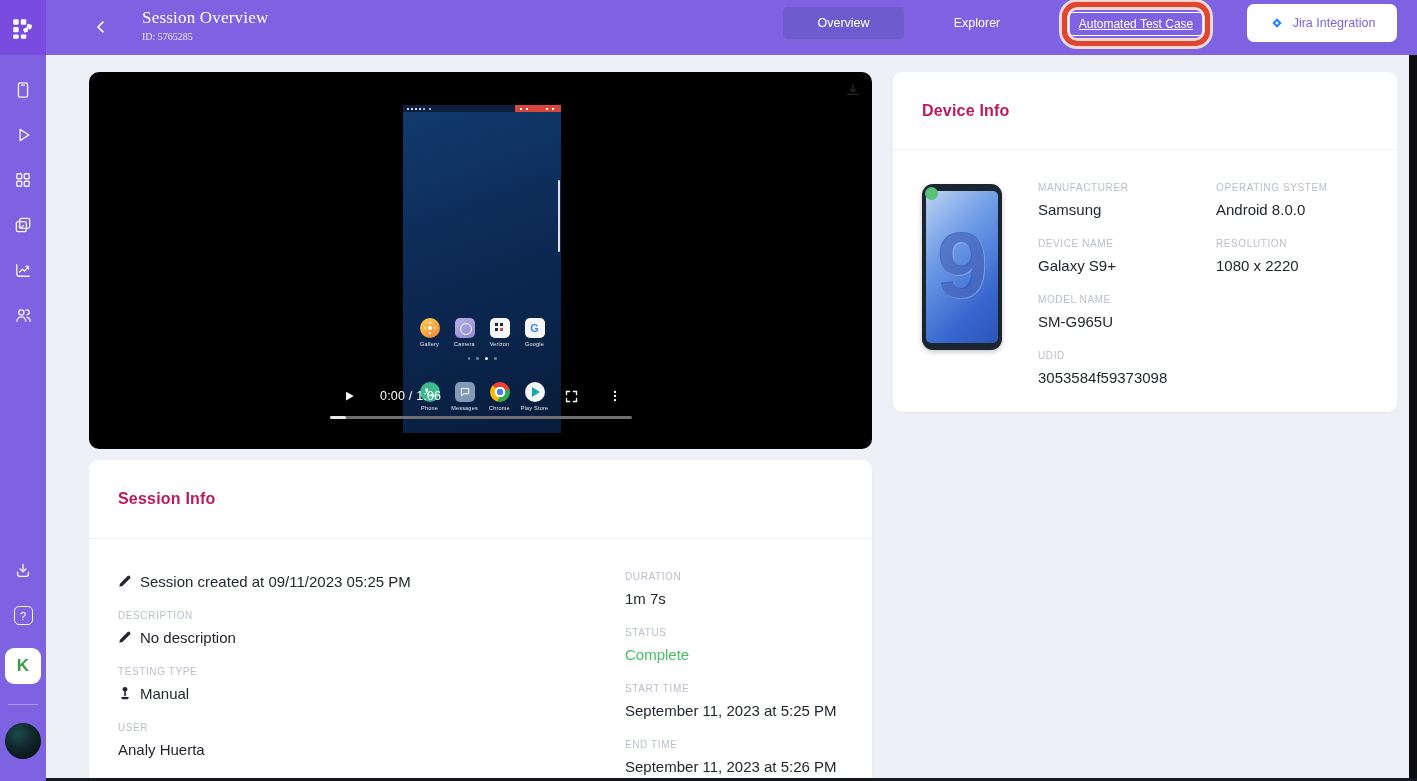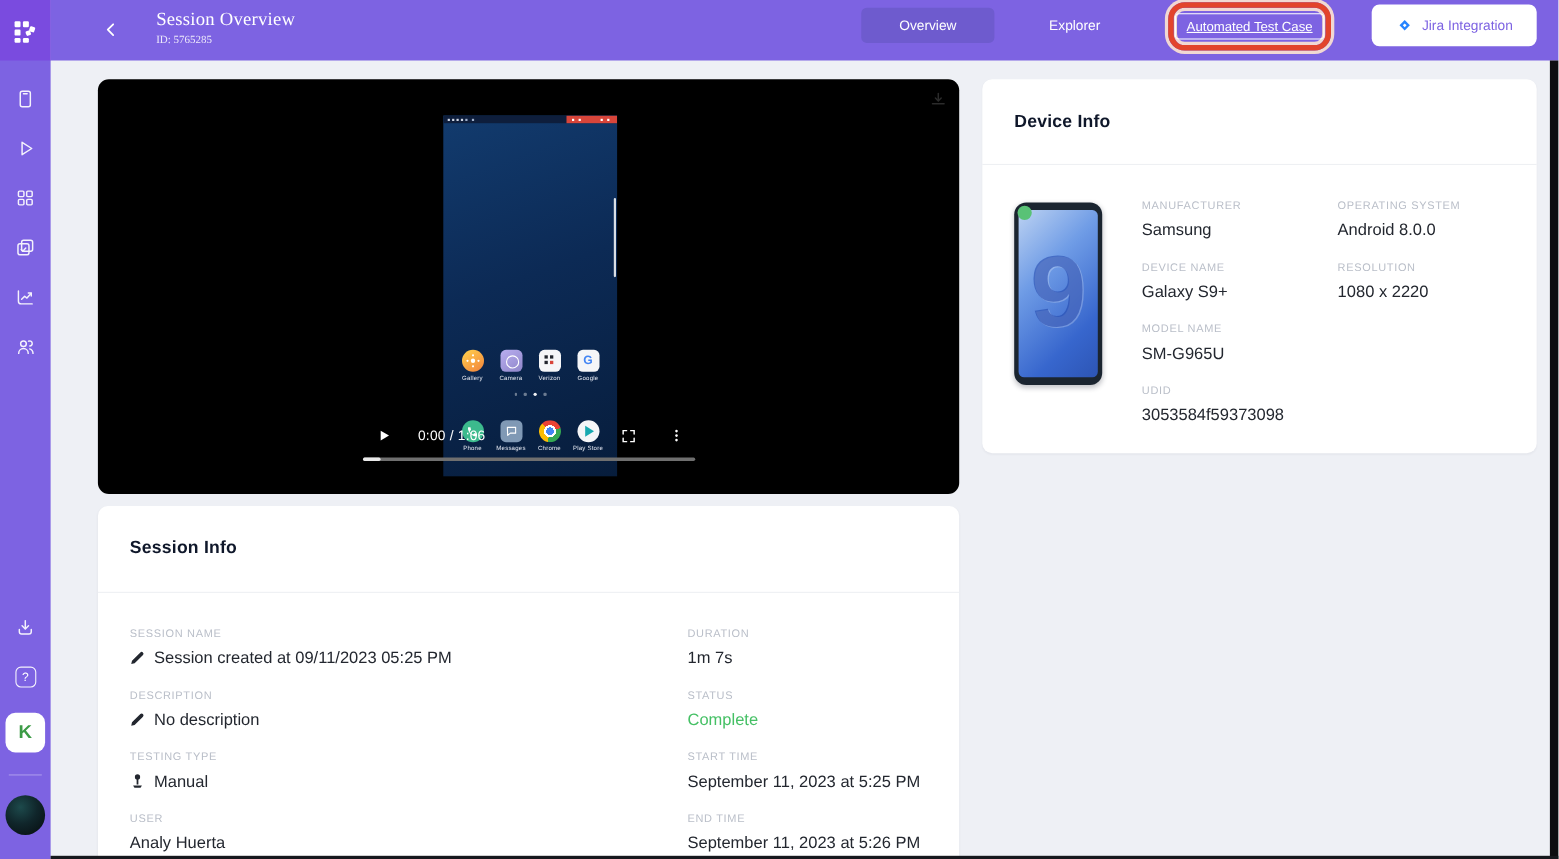--- a/index.html
+++ b/index.html
@@ -89,21 +89,21 @@
   .time-label { color:#fff; font-size:12.5px; margin-left:20px; letter-spacing:.2px;text-align:right; }
   .controls .spacer { flex:1; }
   .fs-btn, .kebab-btn { width:22px; height:22px; display:flex; align-items:center; justify-content:center; cursor:pointer; }
   .fs-btn { margin-right:22px; } .kebab-btn { margin-right:6px; }
   .progress { position:absolute; left:0px; top:311px; width:302px; height:3px; background:#6f6f6f; border-radius:2px; cursor:pointer; }
   .progress .played { width:16px; height:3px; background:#e9e9e9; border-radius:2px; }
 
   
   .card { position:absolute; background:#fff; border-radius:9px; box-shadow:0 1px 2px rgba(25,30,45,.04); }
   .card-head { display:flex; align-items:center; padding:0 29px; border-bottom:1px solid #eef0f3; }
-  .card-title { font-size:16px; font-weight:bold; color:#0f172a; letter-spacing:.2px; }
+  .card-title { font-size:16px; font-weight:bold; color:#be185d; letter-spacing:.2px; }
 
   .session-card { left:89px; top:460px; width:783px; height:321px; border-bottom-left-radius:0; border-bottom-right-radius:0; }
   .session-card .card-head { height:79px; }
   .fields-wrap { display:flex; padding:32px 29px 0 29px; }
   .fcol { display:flex; flex-direction:column; }
   .fcol-l { width:507px; } .fcol-r { flex:1; }
   .field { margin-bottom:19px; }
   .f-label { font-size:10px; color:#b9bec8; letter-spacing:.6px; margin-bottom:6px; }
   .f-value { font-size:15px; color:#23272f; display:flex; align-items:center; gap:8px; min-height:20px; }
   .f-value.green { color:#45c065; }
@@ -330,21 +330,20 @@
     </div>
   </section>
 
   <section class="card session-card">
     <div class="card-head">
       <h2 class="card-title">Session Info</h2>
     </div>
     <div class="fields-wrap">
       <div class="fcol fcol-l">
         <div class="field">
-          <div class="f-label">SESSION NAME</div>
           <div class="f-value">
             <svg class="edit-pencil" viewBox="0 0 14 14">
                 <path d="M1.3 12.7l.7-3L9.6 2.1a1.7 1.7 0 0 1 2.4 2.4L4.4 12l-3.1.7z" fill="#23272f"></path>
               </svg>
             <span>Session created at 09/11/2023 05:25 PM</span>
           </div>
         </div>
         <div class="field">
           <div class="f-label">DESCRIPTION</div>
           <div class="f-value">

